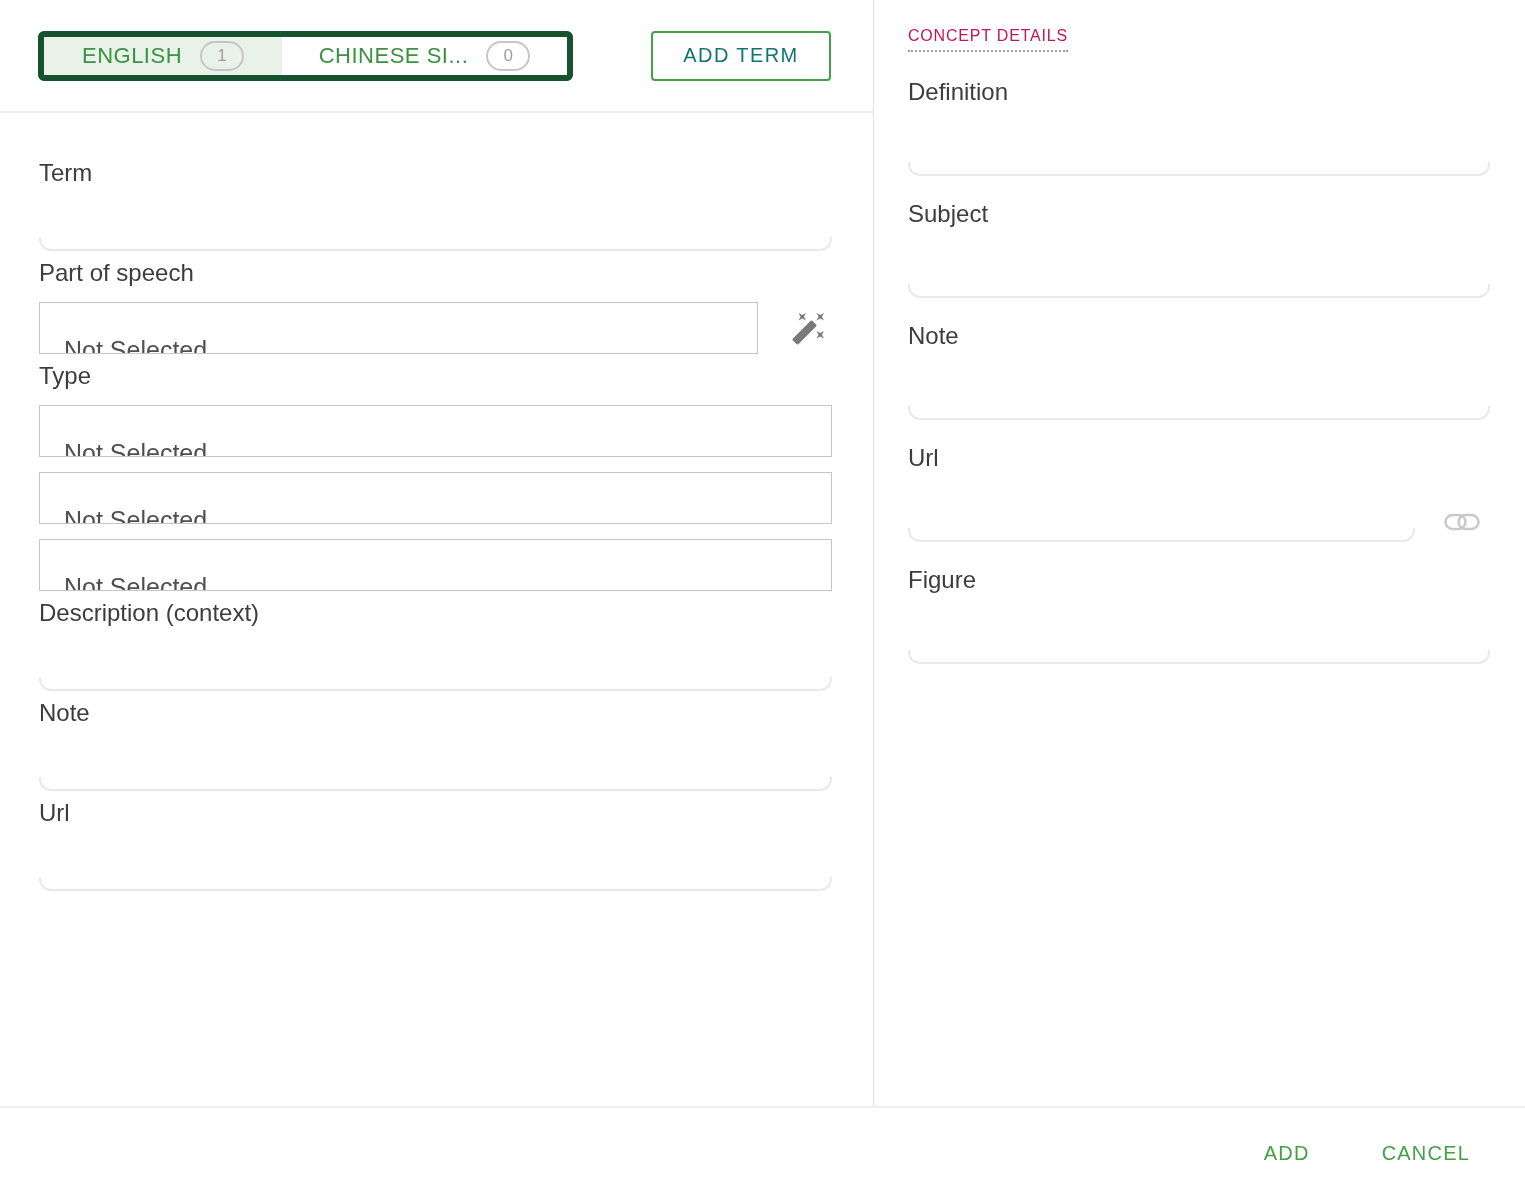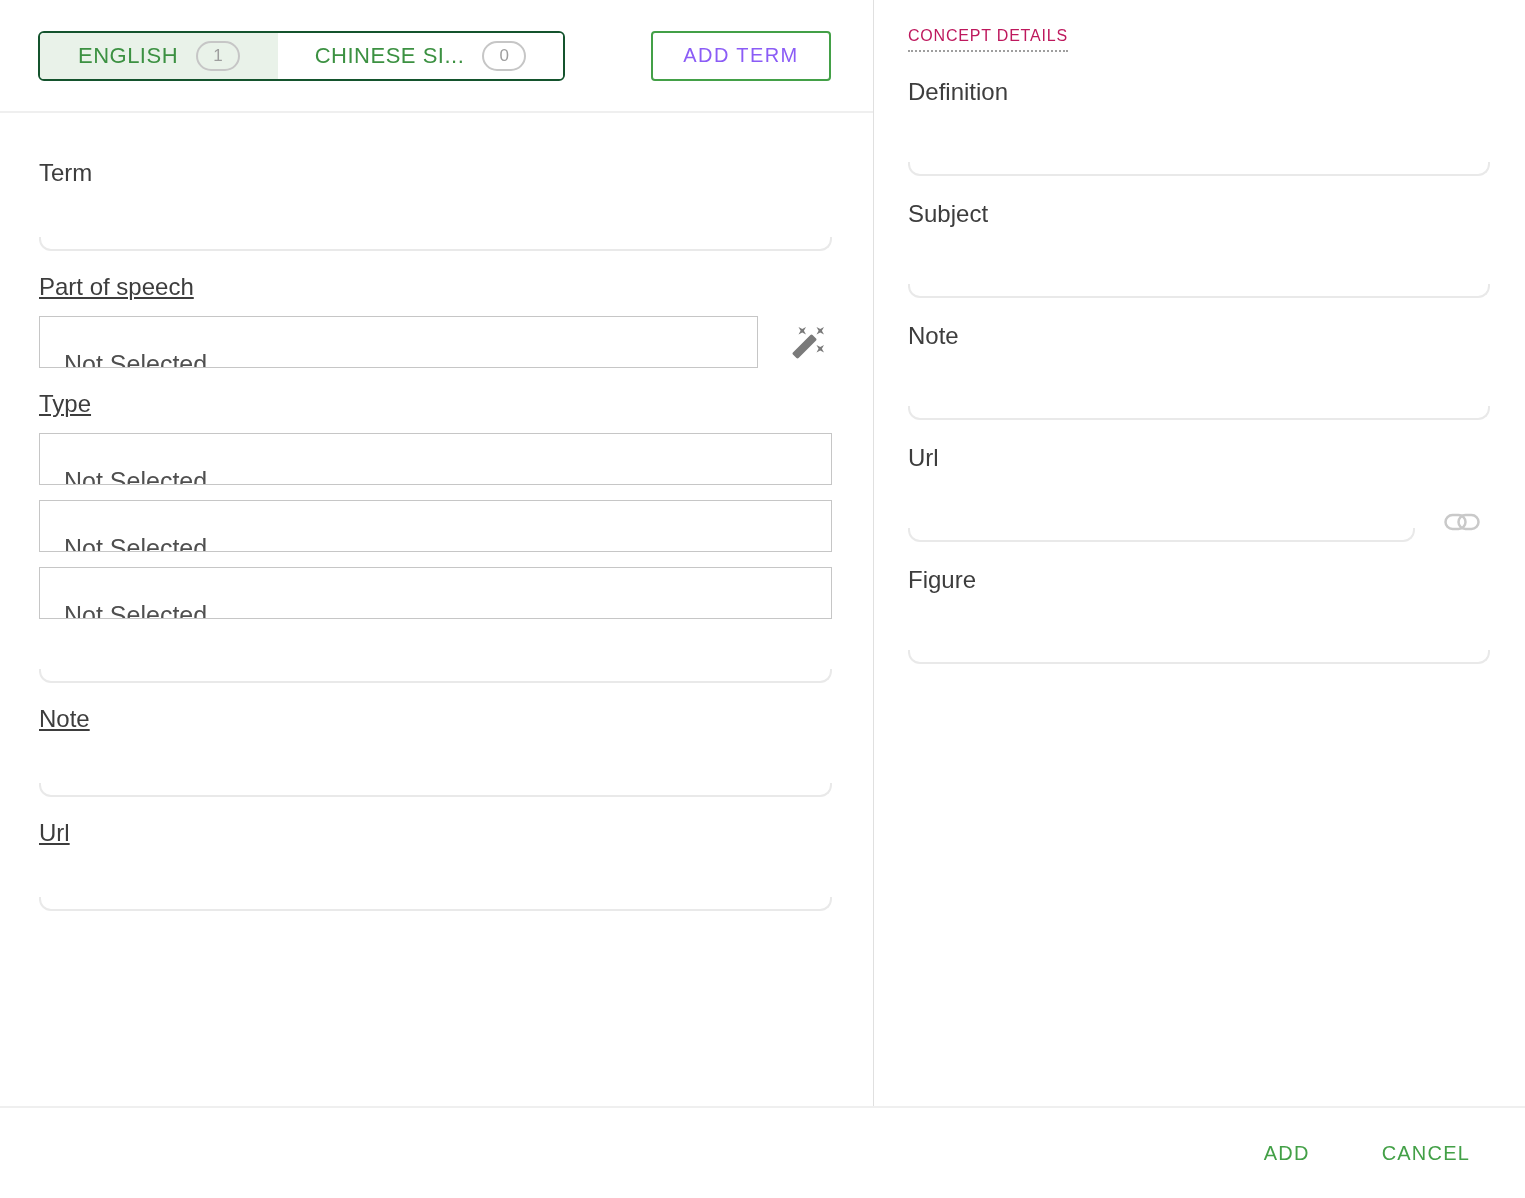--- a/index.html
+++ b/index.html
@@ -16,40 +16,40 @@
                width: 40px; height: 40px; display: flex; align-items: center; justify-content: center; }
 
   
   .main { flex: 1 1 auto; display: flex; height: 1020px; overflow: hidden; }
   .left { width: 874px; flex: 0 0 874px; border-right: 1px solid #e0e0e0; overflow: hidden; }
   .right { flex: 1 1 auto; overflow: hidden; padding: 0 35px 0 34px; }
 
   
   .tabrow { height: 113px; border-bottom: 2px solid #efefef;
             display: flex; align-items: center; padding: 0 42px 0 38px; }
-  .tabgroup { display: flex; border: 2px solid #14532d; border-radius: 6px; overflow: hidden; height: 50px; }
+  .tabgroup { display: flex; border: 6px solid #14532d; border-radius: 6px; overflow: hidden; height: 50px; }
   .tab { display: flex; align-items: center; justify-content: center; gap: 18px;
          font-size: 22px; font-weight: 500; letter-spacing: .5px; color: #3c9142;
          background: #fff; cursor: pointer; }
   .tab.sel { background: #e9f2e9; }
   .tab.t-en { width: 238px; }
   .tab.t-zh { width: 285px; }
   .badge { min-width: 44px; height: 30px; padding: 0 10px; border: 2px solid #c6c6c6; border-radius: 16px;
            color: #9e9e9e; font-size: 17px; font-weight: 400; letter-spacing: 0;
            display: flex; align-items: center; justify-content: center; background: transparent; }
   .addterm { margin-left: auto; width: 180px; height: 50px; background: #fff;
-             border: 2px solid #43a047; border-radius: 4px; color: #8b5cf6;
+             border: 2px solid #43a047; border-radius: 4px; color: #0f766e;
              font-size: 20px; font-weight: 500; letter-spacing: 1.4px; cursor: pointer;
              font-family: "Liberation Sans", sans-serif; }
 
   
   .fields { padding: 0 41px 0 39px; }
   .lbl { font-size: 24px; font-weight: 400; color: #3d3d3d; line-height: 28px; }
   .mt-first { margin-top: 46px; }
-  .mt { margin-top: 22px; text-decoration: underline; }
+  .mt { margin-top: 8px; }
 
   .uline { position: relative; height: 64px; }
   .uline::after { content: ""; position: absolute; left: 0; right: 0; bottom: 0; height: 12px;
                   border: 2px solid #e9e9e9; border-top: none; border-radius: 0 0 12px 12px; }
 
   .selbox { height: 52px; margin-top: 15px; border: 1px solid #c6c6c6; background: #fff;
             position: relative; overflow: hidden; cursor: pointer; }
   .selbox .val { position: absolute; left: 24px; top: 33px; font-size: 25px; color: #4f4f4f; }
   .selrow { display: flex; align-items: center; }
   .selrow .selbox { flex: 0 0 719px; }
@@ -132,20 +132,21 @@
           </div>
         </div>
 
         <div>
           <div class="selbox">
             <span class="val">Not Selected</span>
           </div>
         </div>
 
         <div>
+          <div class="lbl mt">Description (context)</div>
           <div class="uline"></div>
         </div>
 
         <div>
           <div class="lbl mt">Note</div>
           <div class="uline"></div>
         </div>
 
         <div>
           <div class="lbl mt">Url</div>

